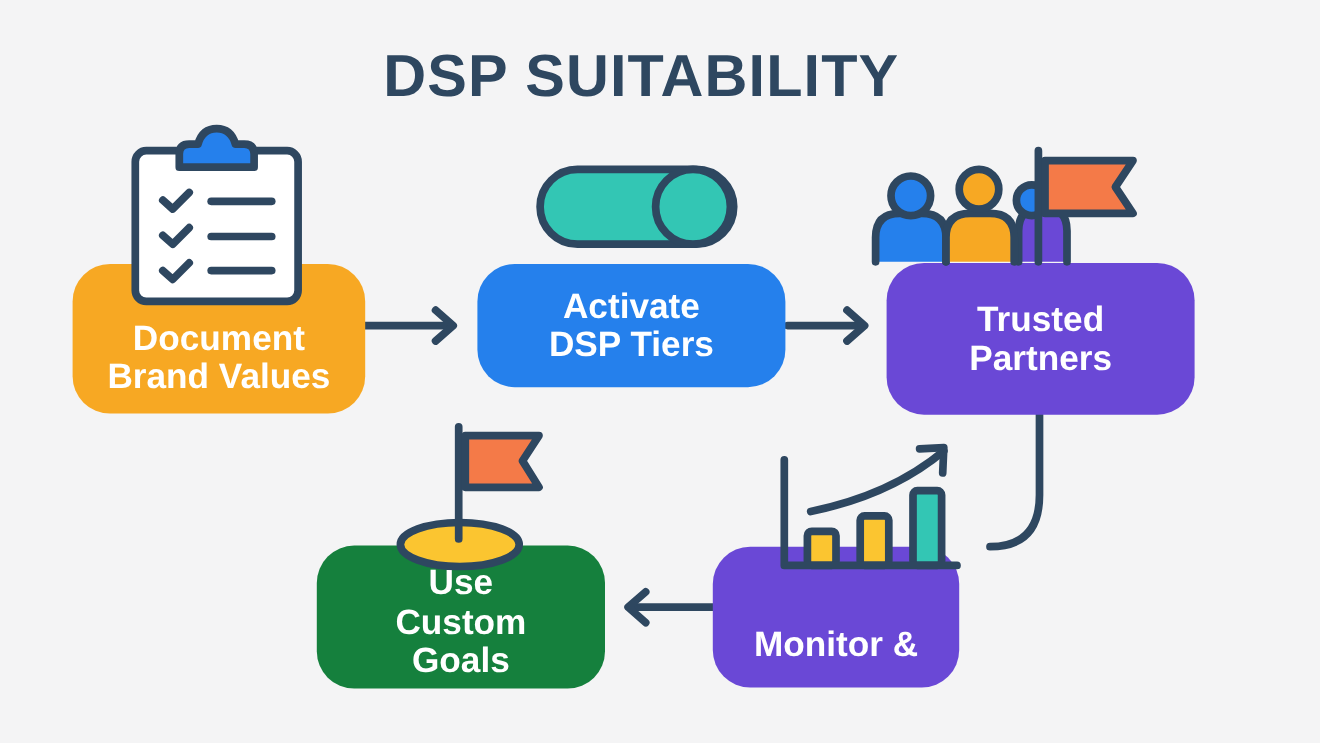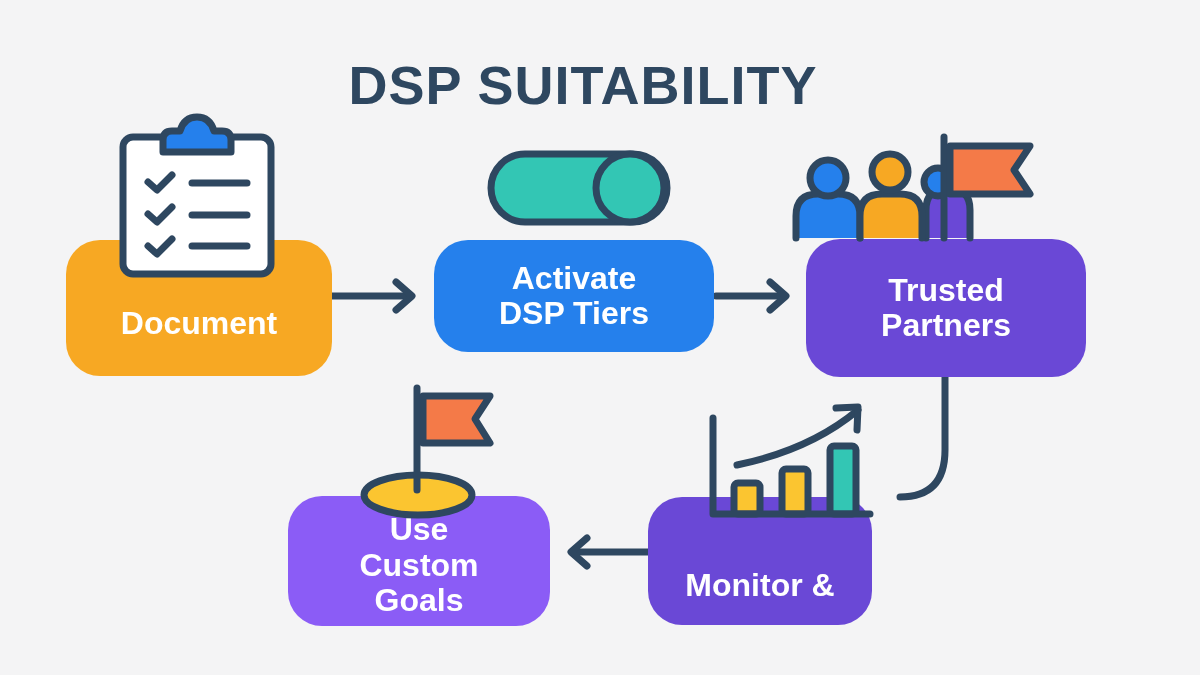--- a/index.html
+++ b/index.html
@@ -3,21 +3,21 @@
 <meta charset="utf-8">
 <style>
   html, body { margin: 0; padding: 0; }
   body {
     width: 1200px; height: 675px; position: relative; overflow: hidden;
     background: #f4f4f5;
     font-family: "Liberation Sans", "DejaVu Sans", sans-serif;
   }
   .title {
     position: absolute; left: 0; top: 38px; width: 1166px; text-align: center;
-    font-size: 54px; font-weight: 700; color: #2e4760; letter-spacing: 1px; margin-top: 16px;
+    font-size: 54px; font-weight: 700; color: #2e4760; letter-spacing: 1px;
   }
   .node {
     position: absolute; border-radius: 34px; color: #fff; font-weight: 700;
     display: flex; align-items: center; justify-content: center; text-align: center;
     font-size: 32px; line-height: 1.1;
   }
   .node span { display: block; }
   svg.layer { position: absolute; left: 0; top: 0; }
 </style>
 </head>
@@ -38,23 +38,24 @@
     <g>
       <path d="M 945 372 L 945 450 Q 945 497 900 497"></path>
     </g>
     <g>
       <line x1="648" y1="552" x2="573" y2="552"></line>
       <polyline points="587,538 571,552 587,566"></polyline>
     </g>
   </g>
 </svg>
 
-<div class="node" style="left:66px; top:240px; width:266px; height:136px; background:#f7a823; align-items:flex-end; padding-bottom:35px; box-sizing:border-box;">
+<div class="node" style="left:66px; top:240px; width:266px; height:136px; background:#f7a823; align-items:flex-end; padding-bottom:16px; box-sizing:border-box;">
   <div>
     <span>Document</span>
+    <span>Brand Values</span>
   </div>
 </div>
 
 <div class="node" style="left:434px; top:240px; width:280px; height:112px; background:#2580ec;">
   <div>
     <span>Activate</span>
     <span>DSP Tiers</span>
   </div>
 </div>
 
@@ -64,21 +65,21 @@
     <span>Partners</span>
   </div>
 </div>
 
 <div class="node" style="left:648px; top:497px; width:224px; height:128px; background:#6a48d6; align-items:flex-end; padding-bottom:22px; box-sizing:border-box;">
   <div>
     <span>Monitor &amp;</span>
   </div>
 </div>
 
-<div class="node" style="left:288px; top:496px; width:262px; height:130px; background:#8b5cf6; align-items:flex-end; padding-bottom:8px; box-sizing:border-box;">
+<div class="node" style="left:288px; top:496px; width:262px; height:130px; background:#15803d; align-items:flex-end; padding-bottom:8px; box-sizing:border-box;">
   <div>
     <span>Use</span>
     <span>Custom</span>
     <span>Goals</span>
   </div>
 </div>
 
 <svg class="layer" width="1200" height="675">
   <g stroke="#2e4760" stroke-width="7" stroke-linecap="round" stroke-linejoin="round">
 

